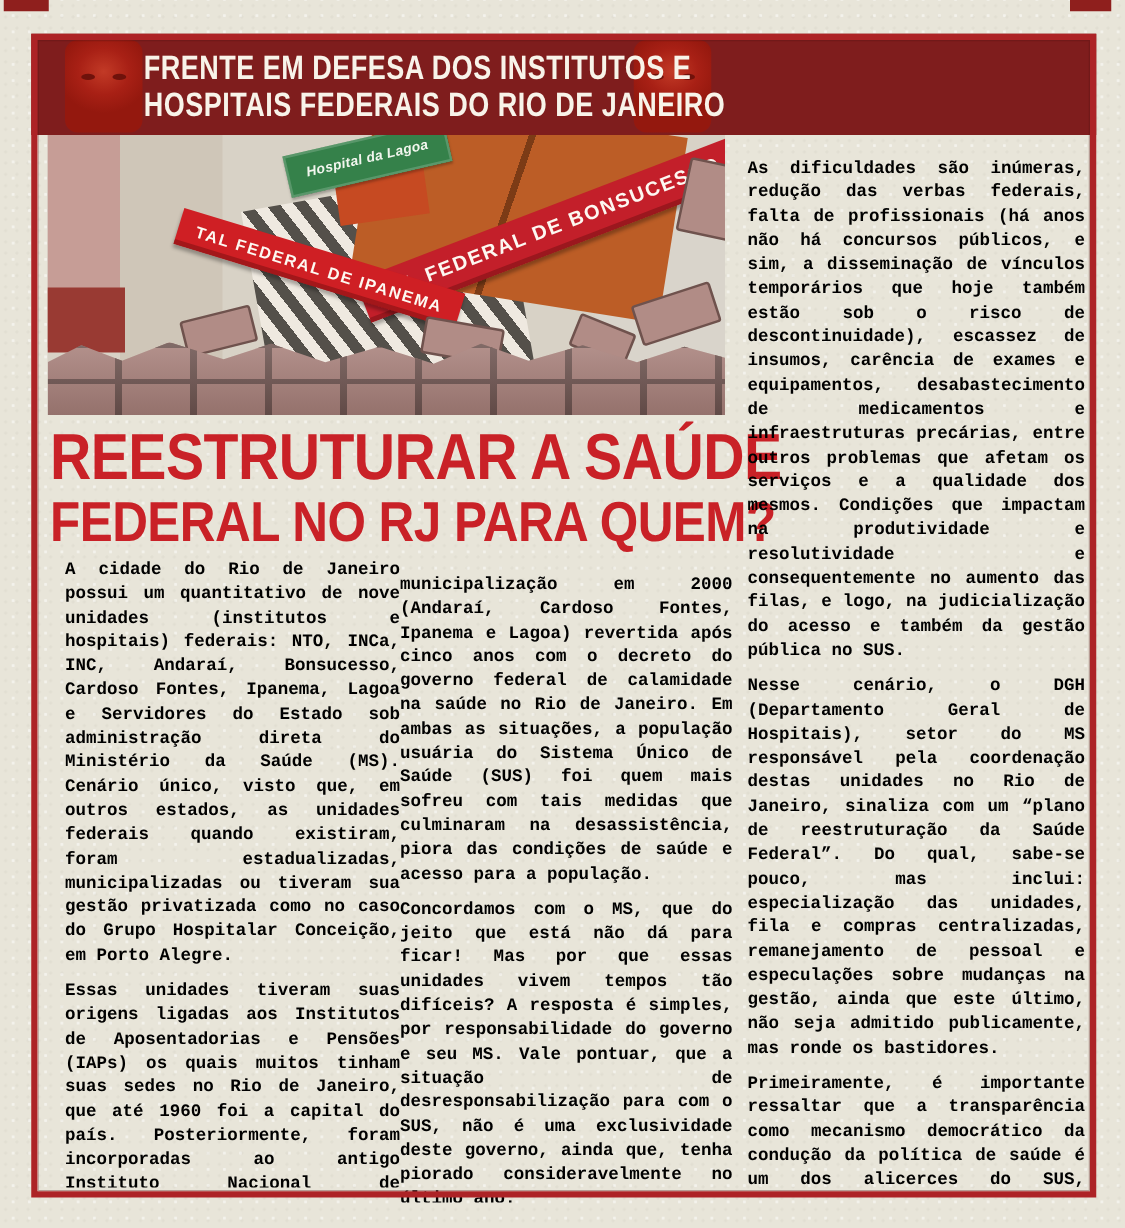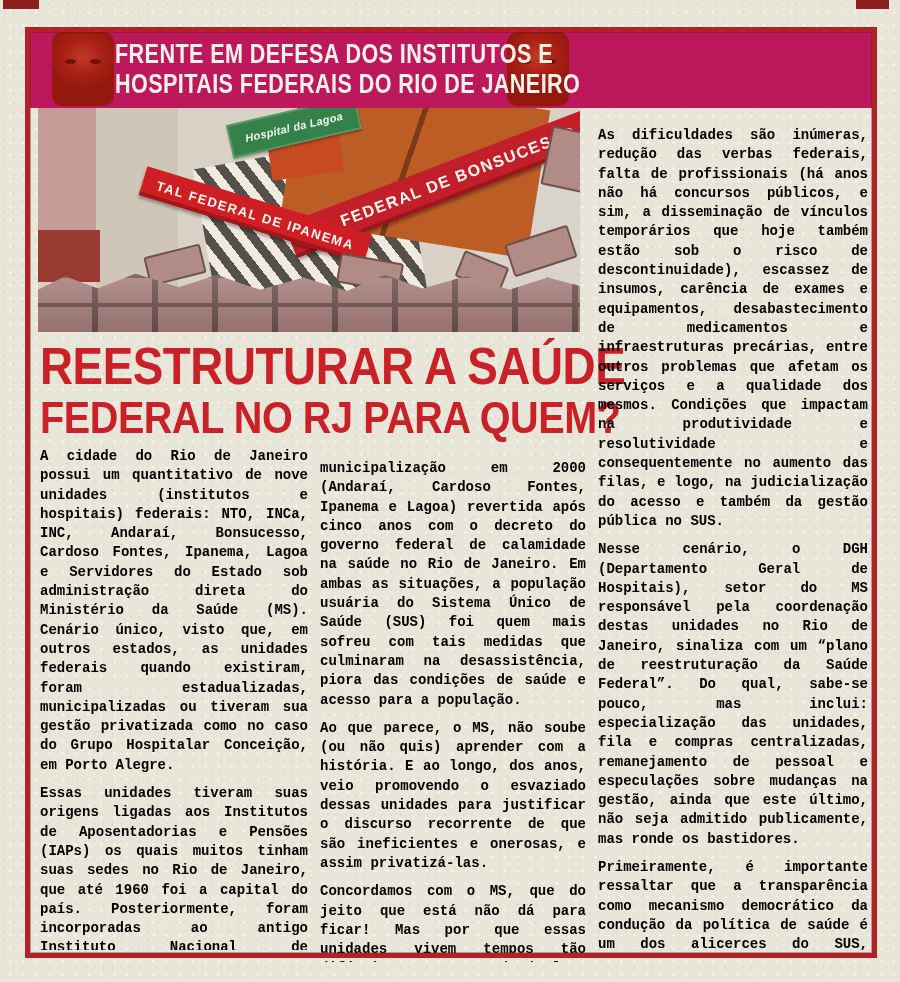--- a/index.html
+++ b/index.html
@@ -21,21 +21,21 @@
   .frame{
     position:absolute;left:25px;top:27px;width:842px;height:921px;
     border:5px solid #ad2326;
     box-shadow:inset 0 0 0 1px rgba(90,20,20,.35);
     pointer-events:none;
   }
 
   
   .masthead{
     position:absolute;left:25px;top:27px;width:852px;height:81px;
-    background:#be185d;overflow:hidden;
+    background:#7f1d1d;overflow:hidden;
   }
   .face{
     position:absolute;top:5px;width:62px;height:74px;border-radius:10px;
     background:radial-gradient(ellipse 60% 45% at 50% 34%, #c23a26 0%, #a82015 55%, #94180e 100%);
   }
   .face::before{
     content:"";position:absolute;left:13px;top:27px;width:11px;height:5px;border-radius:50%;
     background:#6f120b;box-shadow:25px 0 0 #6f120b;
   }
   .face-left{left:27px;}
@@ -123,21 +123,21 @@
   .headline-l2{font-size:45px;line-height:48px;letter-spacing:-.5px;}
 
   
   .col{
     position:absolute;color:#000000;
     font-weight:700;font-size:14px;line-height:19.3px;
     text-align:justify;overflow:hidden;
     hyphens:auto;font-family:Liberation Mono, monospace;-webkit-hyphens:auto;
   }
   .col p{margin:0 0 9px 0;}
-  .col-left{left:40px;top:447px;width:268px;height:503px;}
+  .col-left{left:52px;top:447px;width:268px;height:503px;}
   .col-mid{left:320px;top:459px;width:266px;height:503px;}
   .col-right{left:598px;top:126px;width:270px;height:824px;}
 </style>
 </head>
 <body>
 
 <div class="tab tab-left"></div>
 <div class="tab tab-right"></div>
 
 <div class="masthead">
@@ -174,21 +174,20 @@
 </div>
 
 <div class="col col-left">
   <p>A cidade do Rio de Janeiro possui um quantitativo de nove unidades (institutos e hospitais) federais: NTO, INCa, INC, Andaraí, Bonsucesso, Cardoso Fontes, Ipanema, Lagoa e Servidores do Estado sob administração direta do Ministério da Saúde (MS). Cenário único, visto que, em outros estados, as unidades federais quando existiram, foram estadualizadas, municipalizadas ou tiveram sua gestão privatizada como no caso do Grupo Hospitalar Conceição, em Porto Alegre.</p>
   <p>Essas unidades tiveram suas origens ligadas aos Institutos de Aposentadorias e Pensões (IAPs) os quais muitos tinham suas sedes no Rio de Janeiro, que até 1960 foi a capital do país. Posteriormente, foram incorporadas ao antigo Instituto Nacional de Assistência Médica da Previdência Social (INAMPS) e em 1995 unificadas no MS.</p>
 
 </div>
 
 <div class="col col-mid">
   <p>municipalização em 2000 (Andaraí, Cardoso Fontes, Ipanema e Lagoa) revertida após cinco anos com o decreto do governo federal de calamidade na saúde no Rio de Janeiro. Em ambas as situações, a população usuária do Sistema Único de Saúde (SUS) foi quem mais sofreu com tais medidas que culminaram na desassistência, piora das condições de saúde e acesso para a população.</p>
-  <p>Ao que parece, o MS, não soube (ou não quis) aprender com a história. E ao longo, dos anos, veio promovendo o esvaziado dessas unidades para justificar o discurso recorrente de que são ineficientes e onerosas, e assim privatizá-las.</p>
   <p>Concordamos com o MS, que do jeito que está não dá para ficar! Mas por que essas unidades vivem tempos tão difíceis? A resposta é simples, por responsabilidade do governo e seu MS. Vale pontuar, que a situação de desresponsabilização para com o SUS, não é uma exclusividade deste governo, ainda que, tenha piorado consideravelmente no último ano.</p>
 </div>
 
 <div class="col col-right">
   <p>As dificuldades são inúmeras, redução das verbas federais, falta de profissionais (há anos não há concursos públicos, e sim, a disseminação de vínculos temporários que hoje também estão sob o risco de descontinuidade), escassez de insumos, carência de exames e equipamentos, desabastecimento de medicamentos e infraestruturas precárias, entre outros problemas que afetam os serviços e a qualidade dos mesmos. Condições que impactam na produtividade e resolutividade e consequentemente no aumento das filas, e logo, na judicialização do acesso e também da gestão pública no SUS.</p>
   <p>Nesse cenário, o DGH (Departamento Geral de Hospitais), setor do MS responsável pela coordenação destas unidades no Rio de Janeiro, sinaliza com um “plano de reestruturação da Saúde Federal”. Do qual, sabe-se pouco, mas inclui: especialização das unidades, fila e compras centralizadas, remanejamento de pessoal e especulações sobre mudanças na gestão, ainda que este último, não seja admitido publicamente, mas ronde os bastidores.</p>
   <p>Primeiramente, é importante ressaltar que a transparência como mecanismo democrático da condução da política de saúde é um dos alicerces do SUS, prerrogativa que parece ser ignorada pelo Ministro Ricardo Barros e seus subalternos, uma vez, que ignoram usuários, trabalhadores e movimentos sociais, assim como, as instâncias de controle social (conselhos de saúde) e de negociação intergestores (bipartite e tripartite) instituídas legalmente no SUS.</p>
 
 </div>
 

